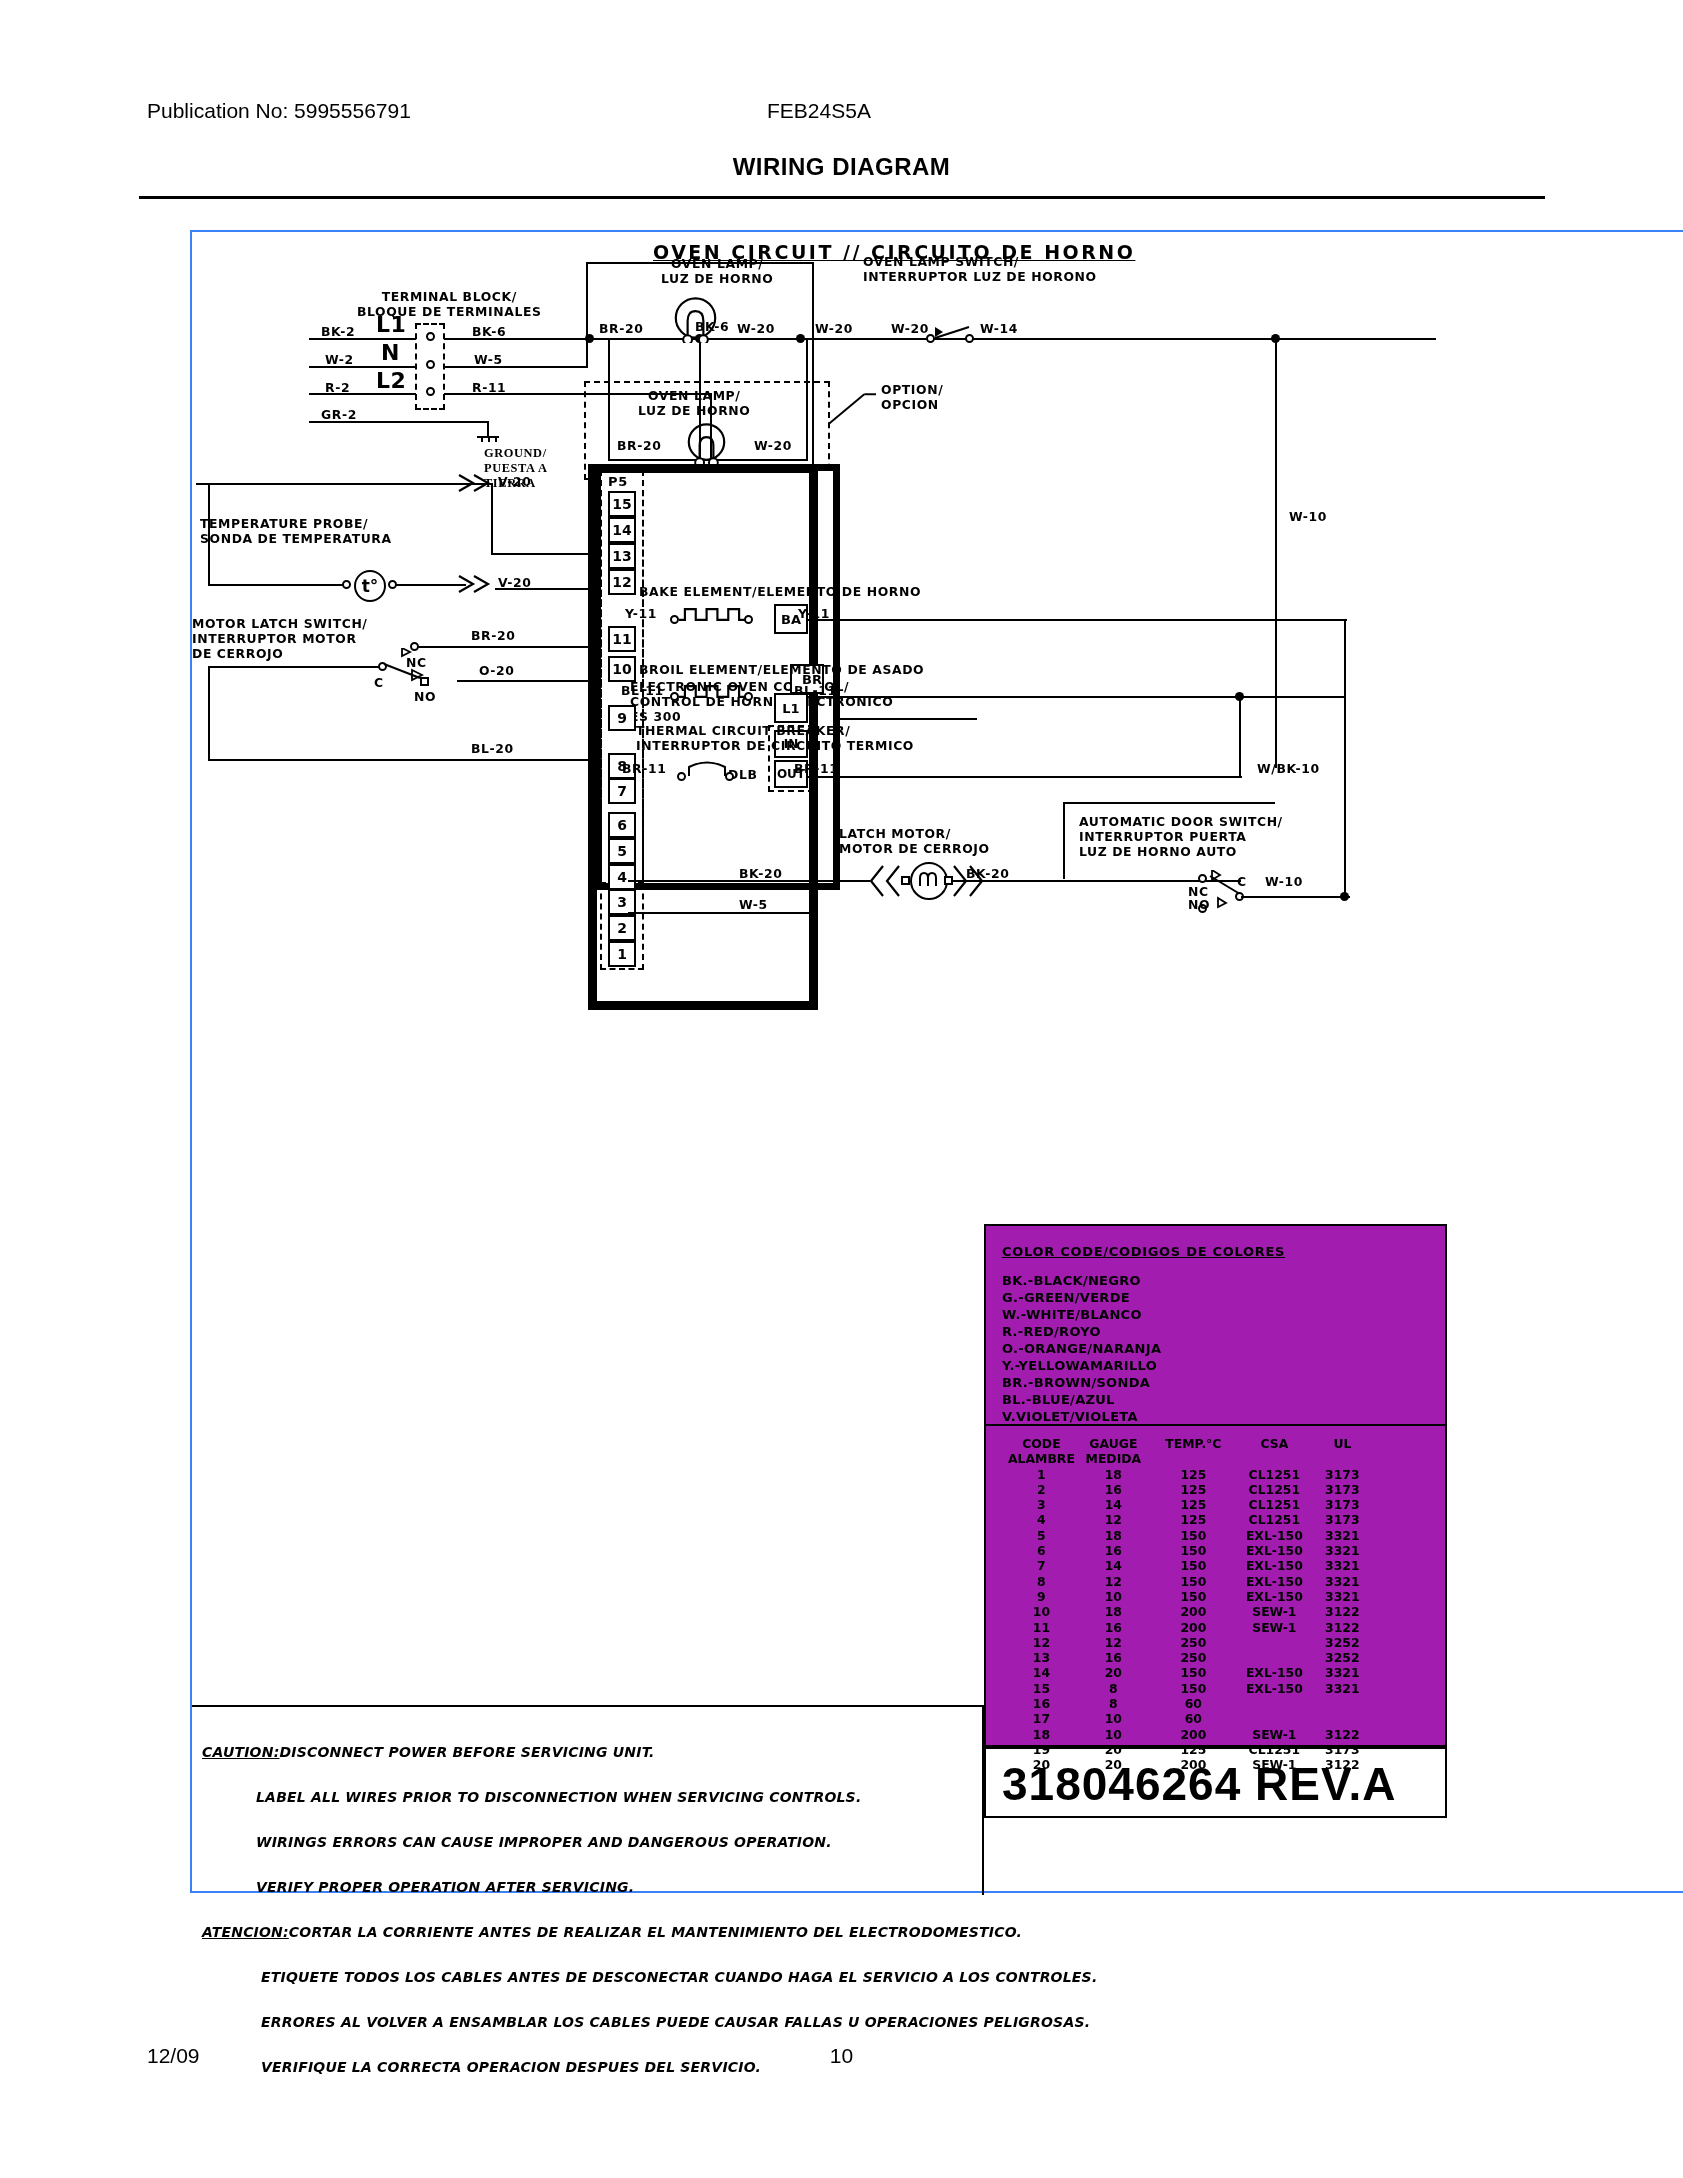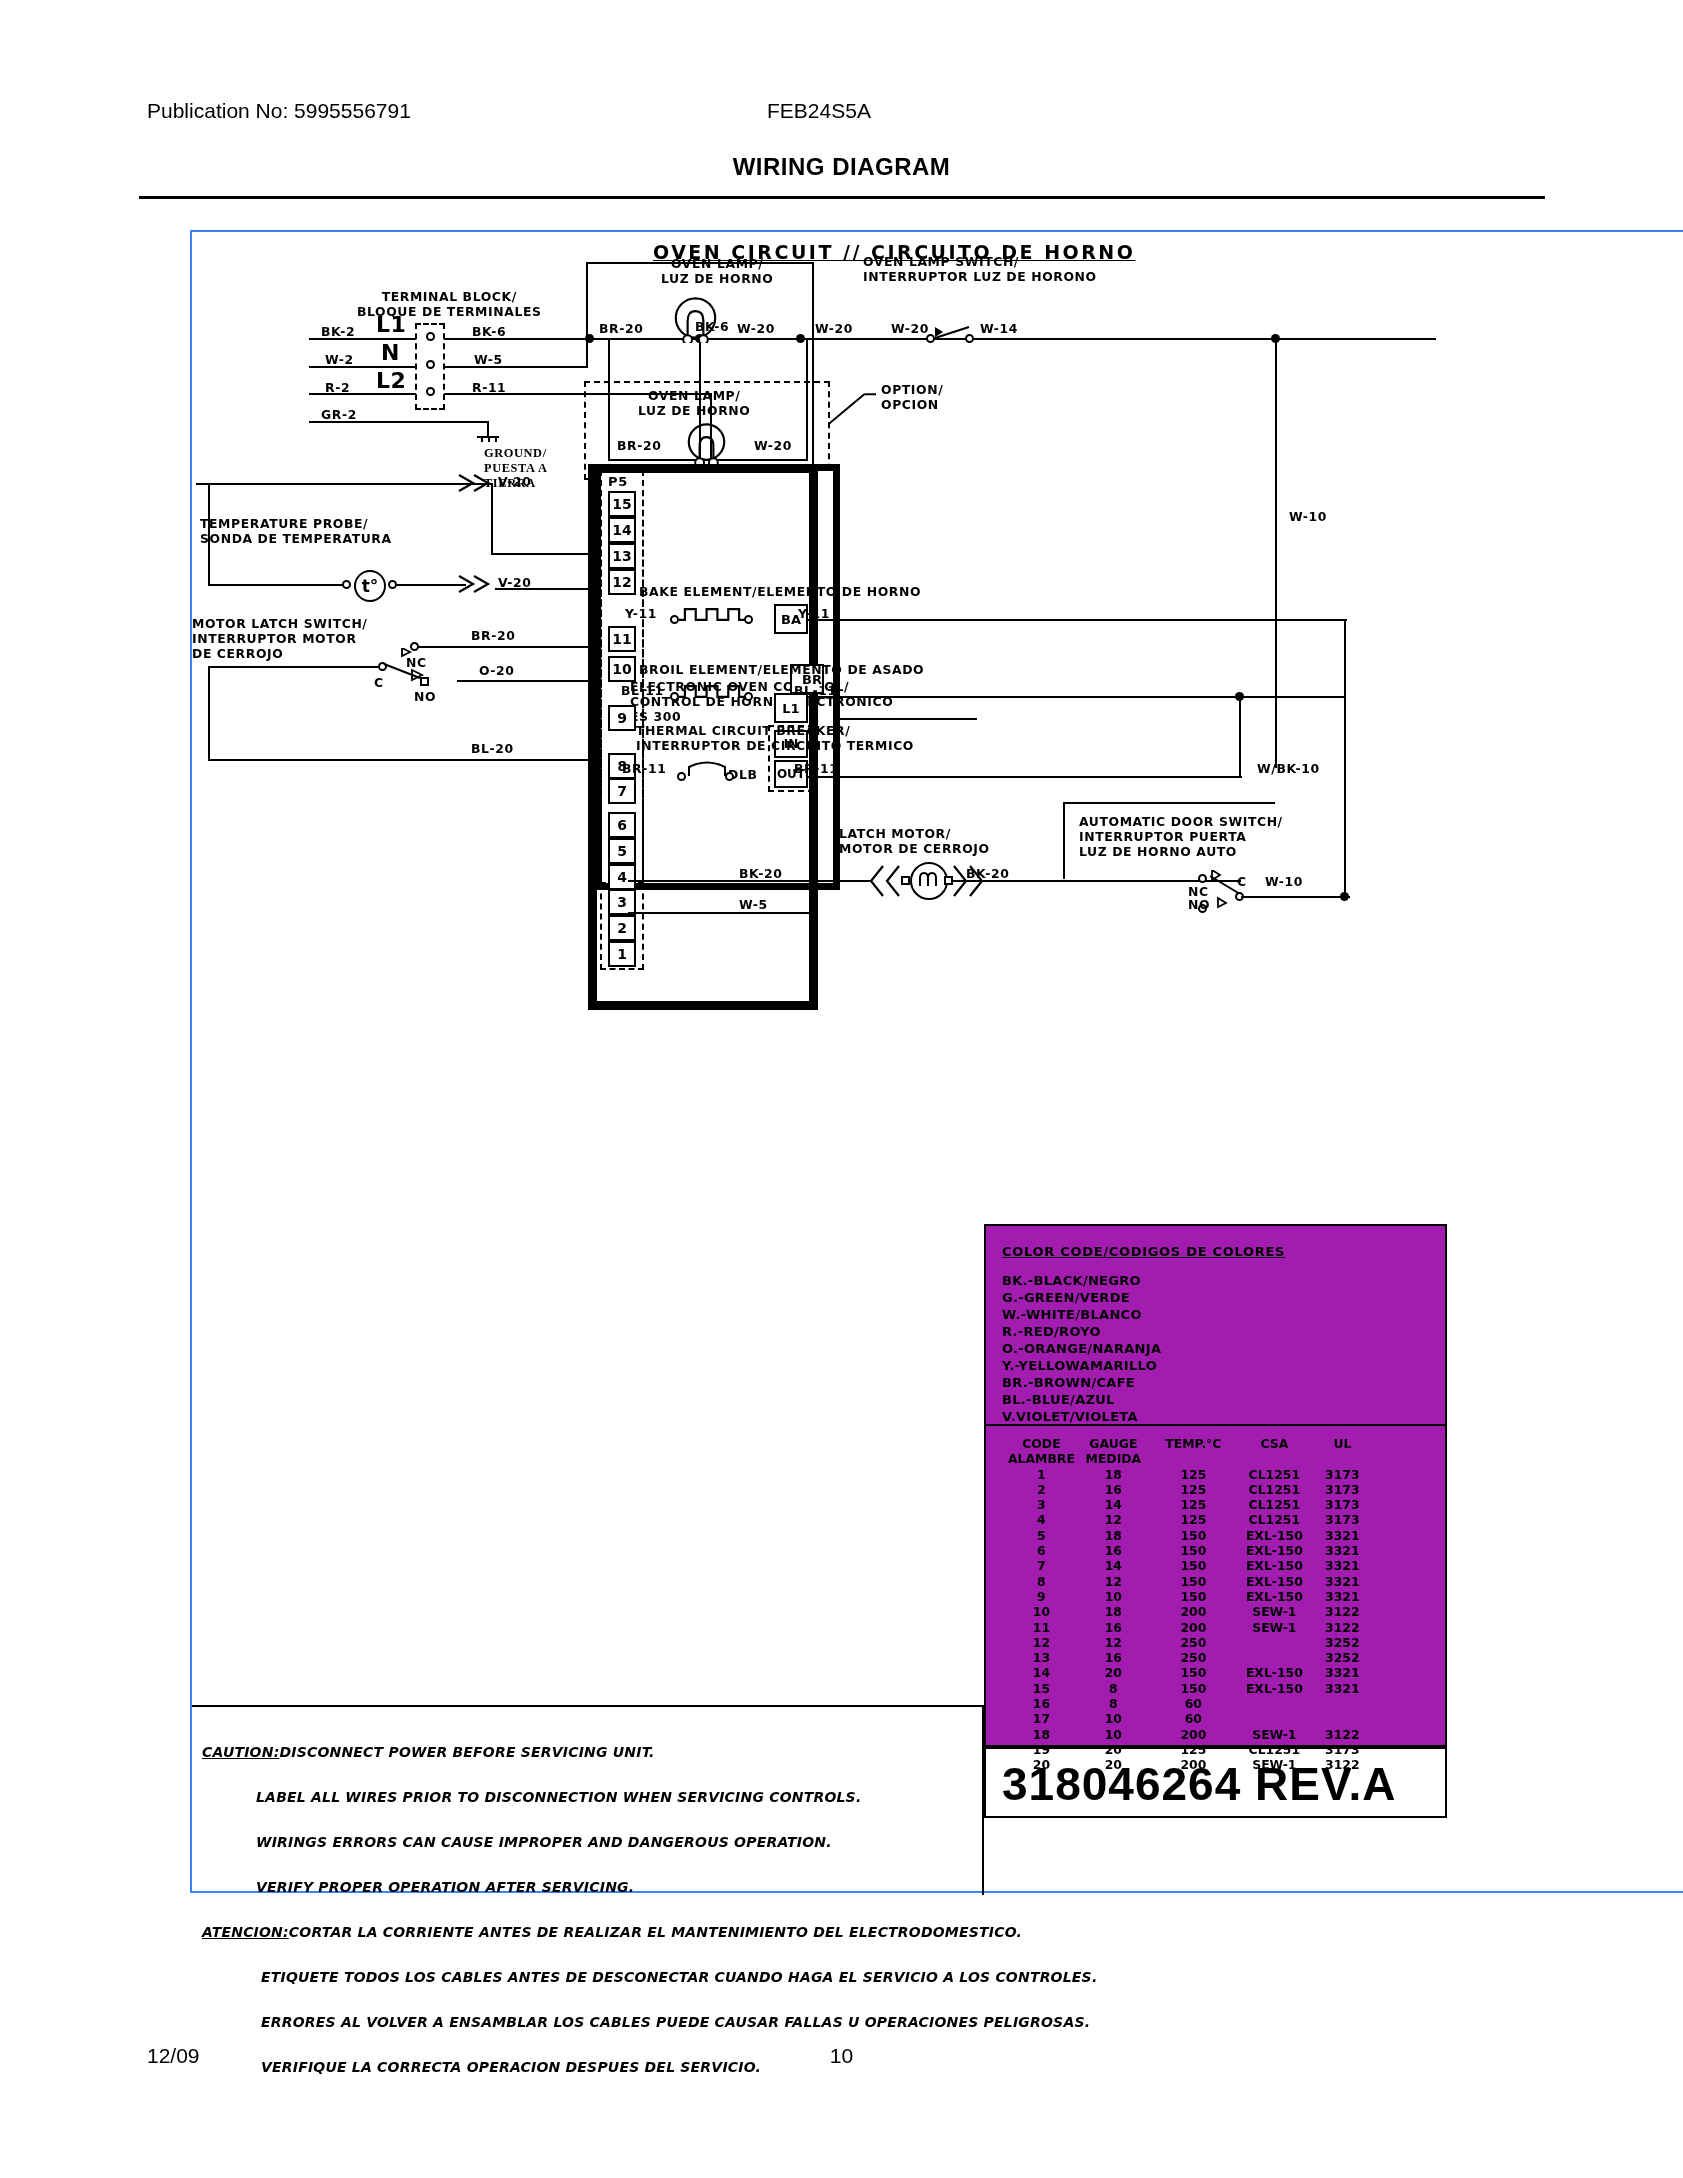--- a/index.html
+++ b/index.html
@@ -552,21 +552,21 @@
 
   <div class="legend-panel" style="left:792px; top:992px; width:463px; height:523px;">
     <div class="legend-title" style="position:absolute; left:16px; top:18px;">COLOR CODE/CODIGOS DE COLORES</div>
     <div style="position:absolute; left:16px; top:46px;">
       <div class="legend-line">BK.-BLACK/NEGRO</div>
       <div class="legend-line">G.-GREEN/VERDE</div>
       <div class="legend-line">W.-WHITE/BLANCO</div>
       <div class="legend-line">R.-RED/ROYO</div>
       <div class="legend-line">O.-ORANGE/NARANJA</div>
       <div class="legend-line">Y.-YELLOWAMARILLO</div>
-      <div class="legend-line">BR.-BROWN/CAFE</div>
+      <div class="legend-line">BR.-BROWN/SONDA</div>
       <div class="legend-line">BL.-BLUE/AZUL</div>
       <div class="legend-line">V.VIOLET/VIOLETA</div>
     </div>
 
     <div style="position:absolute; left:0px; top:198px; width:100%; height:2px; background:#000;"></div>
 
     <table class="gauge" style="position:absolute; left:22px; top:210px;">
       <thead>
         <tr>
           <th class="c-code">CODE</th>

